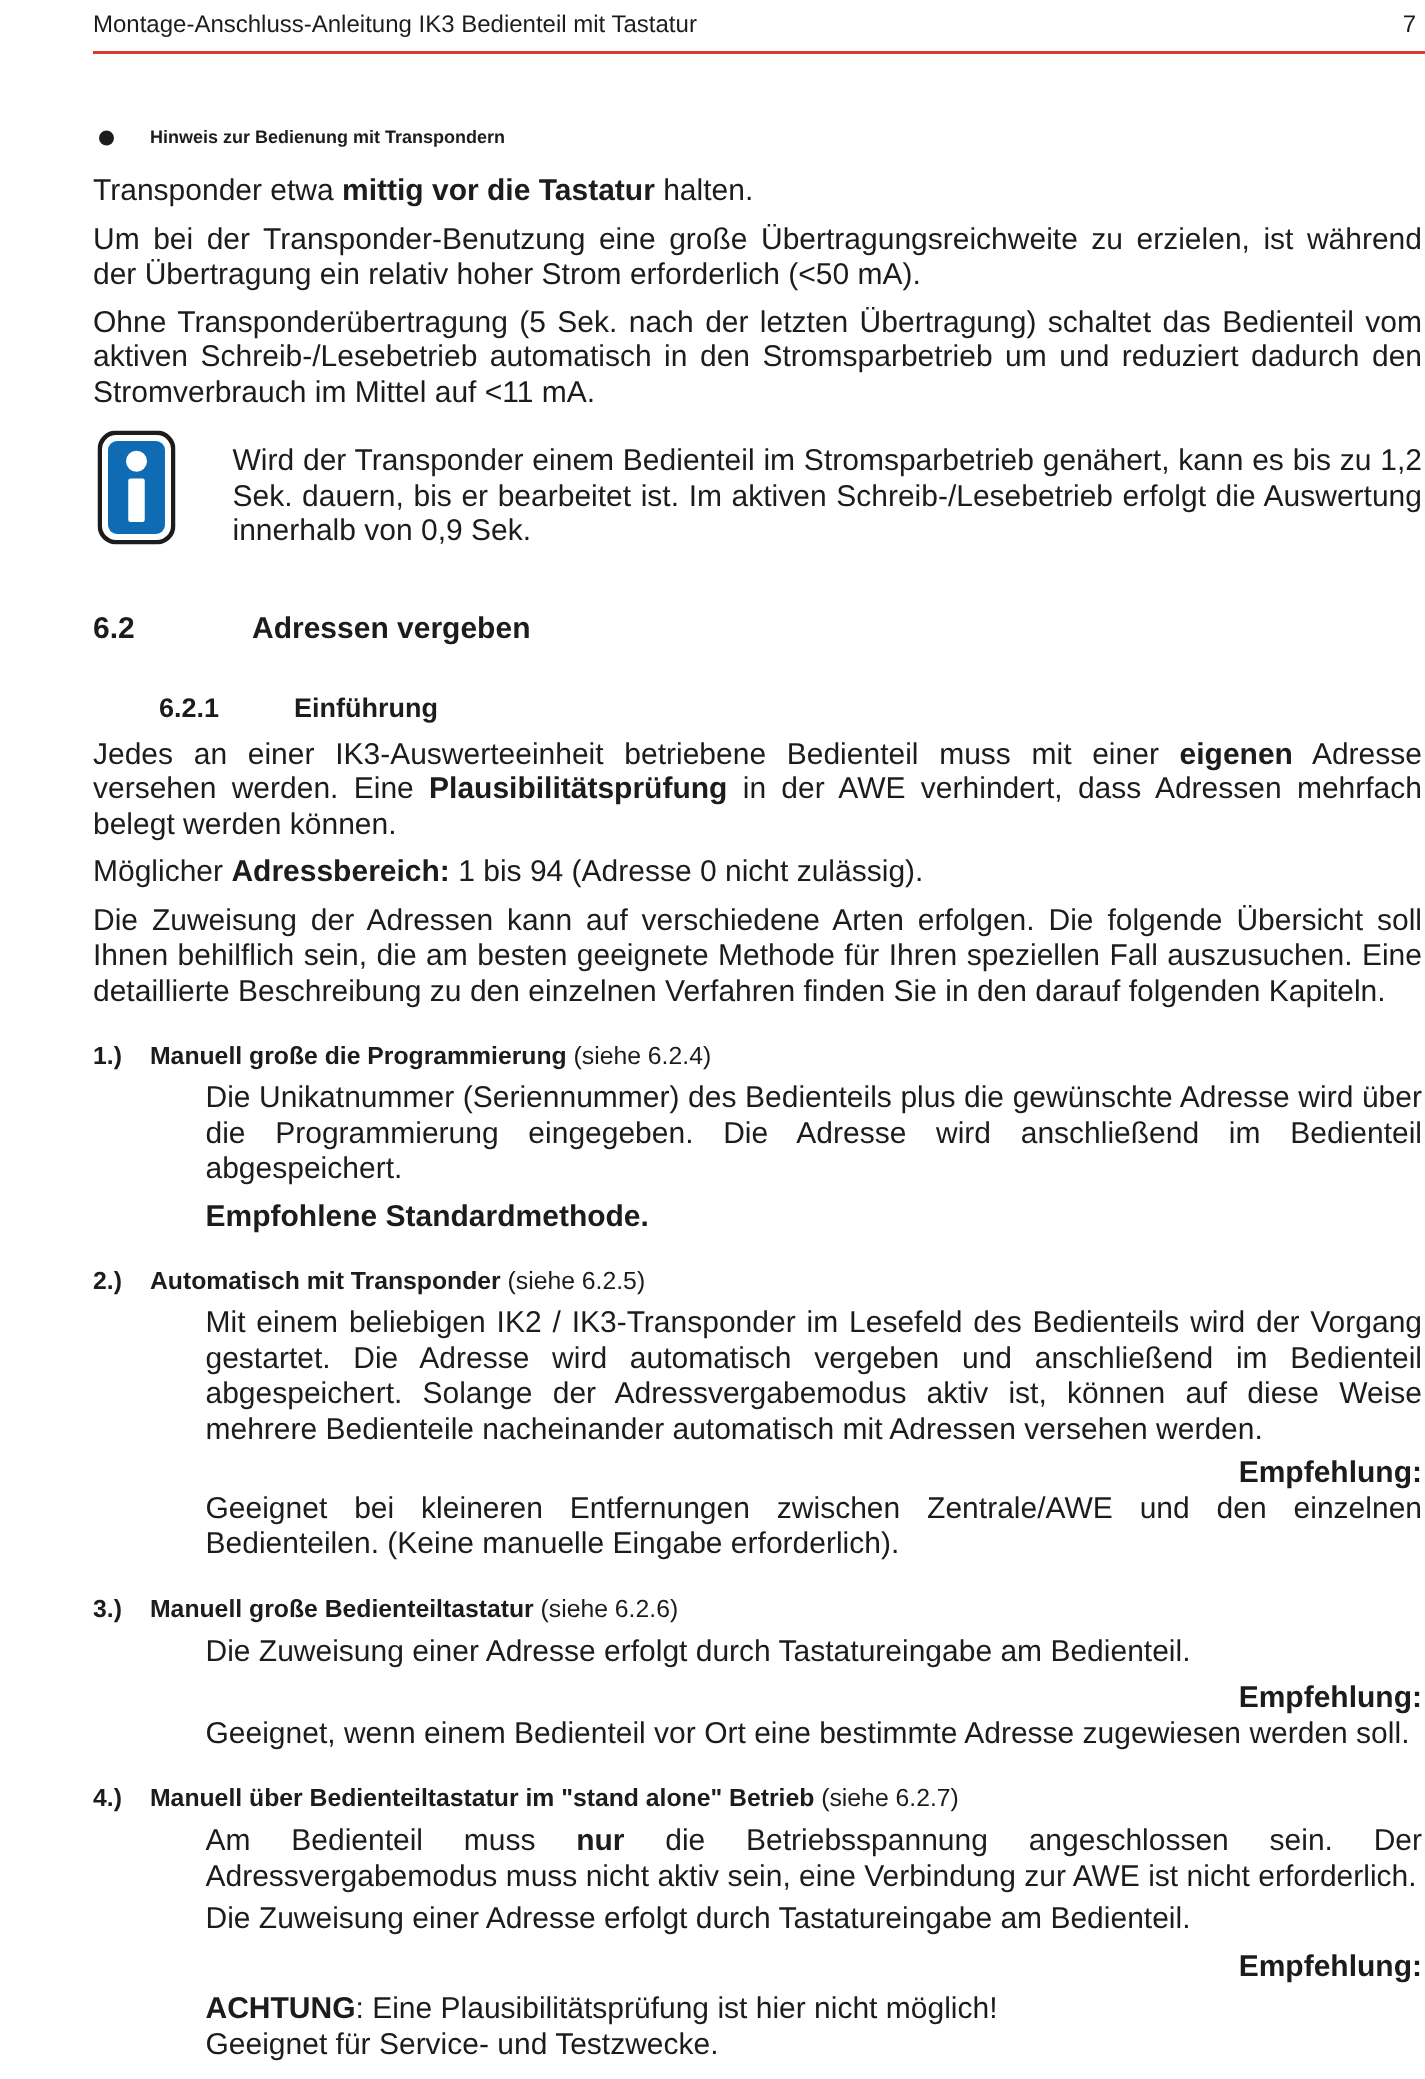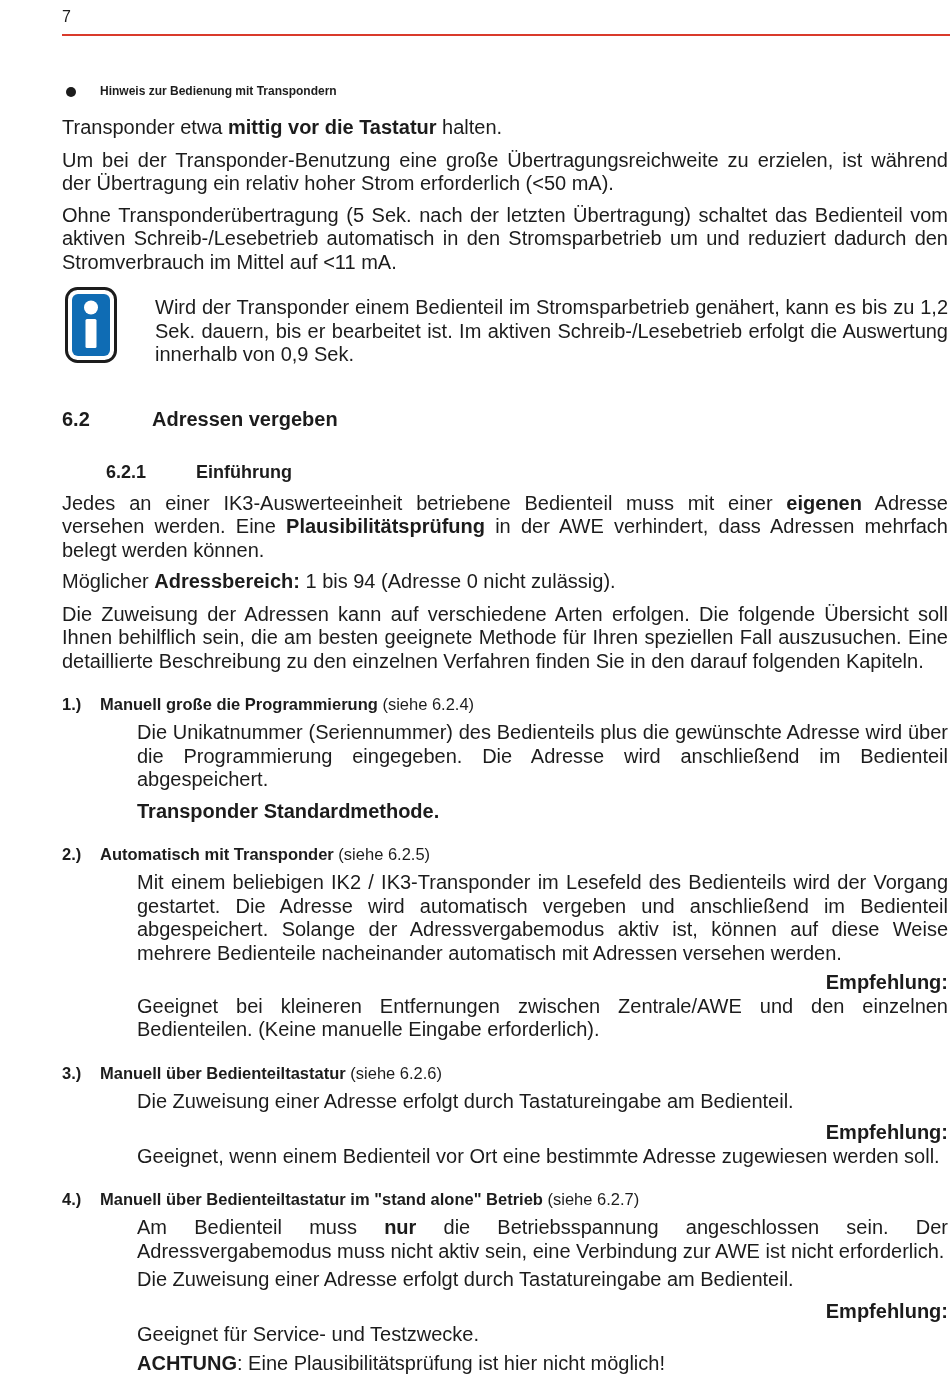--- a/index.html
+++ b/index.html
@@ -58,20 +58,21 @@
   }
   .info-icon { flex: 0 0 auto; margin-left: 3px; width: 52px; height: 76px; }
   .info-text { margin-top: 0; margin-left: 38px; flex: 1 1 auto; }
 
   h2.h62 {
     margin-top: 40px;
     font-size: 20px;
     line-height: 24px;
     font-weight: 700;
     display: flex;
+    gap: 16px;
   }
   h3.h621 {
     margin-top: 30px;
     font-size: 18px;
     line-height: 22px;
     font-weight: 700;
     display: flex;
     margin-left: 44px;
   }
   .hnum { width: 90px; flex: 0 0 auto; }
@@ -93,20 +94,21 @@
   .item-body p.note { margin-top: 8px; }
   .item-body p.emp-label { margin-top: 6px; font-weight: 700; text-align: right; }
   .item-body p.emp-text { margin-top: 0; }
 </style>
 </head>
 <body>
 
 <div class="page">
 
   <header class="pg-header">
+    <span>Montage-Anschluss-Anleitung IK3 Bedienteil mit Tastatur</span>
     <span>7</span>
   </header>
 
   <main class="pg-body">
 
     <div class="bullet-head">
       <span class="bullet"></span>
       <span>Hinweis zur Bedienung mit Transpondern</span>
     </div>
 
@@ -140,56 +142,56 @@
     <p class="body" style="margin-top:8px"><span>Möglicher </span><span class="b">Adressbereich:</span><span> 1 bis 94 (Adresse 0 nicht zulässig).</span></p>
     <p class="body j mt7">Die Zuweisung der Adressen kann auf verschiedene Arten erfolgen. Die folgende Übersicht soll Ihnen behilflich sein, die am besten geeignete Methode für Ihren speziellen Fall auszusuchen. Eine detaillierte Beschreibung zu den einzelnen Verfahren finden Sie in den darauf folgenden Kapiteln.</p>
 
     <section class="item">
       <div class="item-head">
         <span class="item-num">1.)</span>
         <span class="item-title"><span class="b">Manuell große die Programmierung</span><span> (siehe 6.2.4)</span></span>
       </div>
       <div class="item-body">
         <p class="body j">Die Unikatnummer (Seriennummer) des Bedienteils plus die gewünschte Adresse wird über die Programmierung eingegeben. Die Adresse wird anschließend im Bedienteil abgespeichert.</p>
-        <p class="body bold note">Transponder Standardmethode.</p>
+        <p class="body bold note">Empfohlene Standardmethode.</p>
       </div>
     </section>
 
     <section class="item">
       <div class="item-head">
         <span class="item-num">2.)</span>
         <span class="item-title"><span class="b">Automatisch mit Transponder</span><span>  (siehe 6.2.5)</span></span>
       </div>
       <div class="item-body">
         <p class="body j">Mit einem beliebigen IK2 / IK3-Transponder im Lesefeld des Bedienteils wird der Vorgang gestartet. Die Adresse wird automatisch vergeben und anschließend im Bedienteil abgespeichert. Solange der Adressvergabemodus aktiv ist, können auf diese Weise mehrere Bedienteile nacheinander automatisch mit Adressen versehen werden.</p>
         <p class="body emp-label">Empfehlung:</p>
         <p class="body j emp-text">Geeignet bei kleineren Entfernungen zwischen Zentrale/AWE und den einzelnen Bedienteilen. (Keine manuelle Eingabe erforderlich).</p>
       </div>
     </section>
 
     <section class="item">
       <div class="item-head">
         <span class="item-num">3.)</span>
-        <span class="item-title"><span class="b">Manuell über Bedienteiltastatur</span><span>  (siehe 6.2.6)</span></span>
+        <span class="item-title"><span class="b">Manuell große Bedienteiltastatur</span><span>  (siehe 6.2.6)</span></span>
       </div>
       <div class="item-body">
         <p class="body">Die Zuweisung einer Adresse erfolgt durch Tastatureingabe am Bedienteil.</p>
         <p class="body emp-label" style="margin-top:8px">Empfehlung:</p>
         <p class="body emp-text">Geeignet, wenn einem Bedienteil vor Ort eine bestimmte Adresse zugewiesen werden soll.</p>
       </div>
     </section>
 
     <section class="item">
       <div class="item-head">
         <span class="item-num">4.)</span>
         <span class="item-title"><span class="b">Manuell über Bedienteiltastatur im "stand alone" Betrieb</span><span>  (siehe 6.2.7)</span></span>
       </div>
       <div class="item-body">
         <p class="body j"><span>Am Bedienteil muss </span><span class="b">nur</span><span> die Betriebsspannung angeschlossen sein. Der Adressvergabemodus muss nicht aktiv sein, eine Verbindung zur AWE ist nicht erforderlich.</span></p>
         <p class="body m0">Die Zuweisung einer Adresse erfolgt durch Tastatureingabe am Bedienteil.</p>
         <p class="body emp-label" style="margin-top:8px">Empfehlung:</p>
+        <p class="body mt7"><span class="b">ACHTUNG</span><span>: Eine Plausibilitätsprüfung ist hier nicht möglich!</span></p>
         <p class="body emp-text">Geeignet für Service- und Testzwecke.</p>
-        <p class="body mt7"><span class="b">ACHTUNG</span><span>: Eine Plausibilitätsprüfung ist hier nicht möglich!</span></p>
       </div>
     </section>
 
   </main>
 </div>
 
 </body></html>

